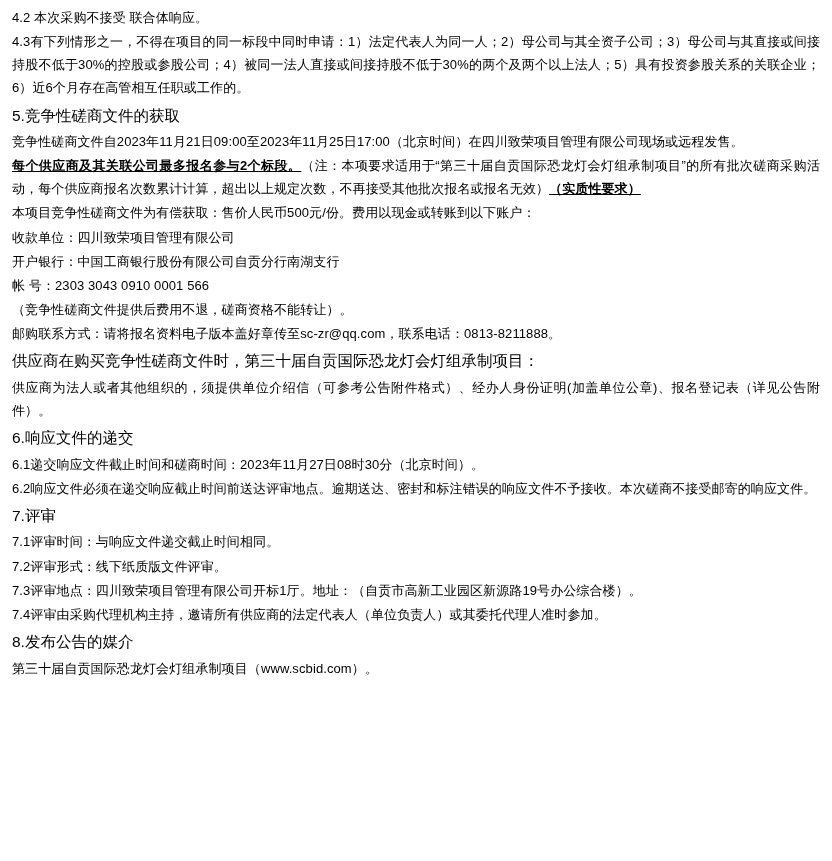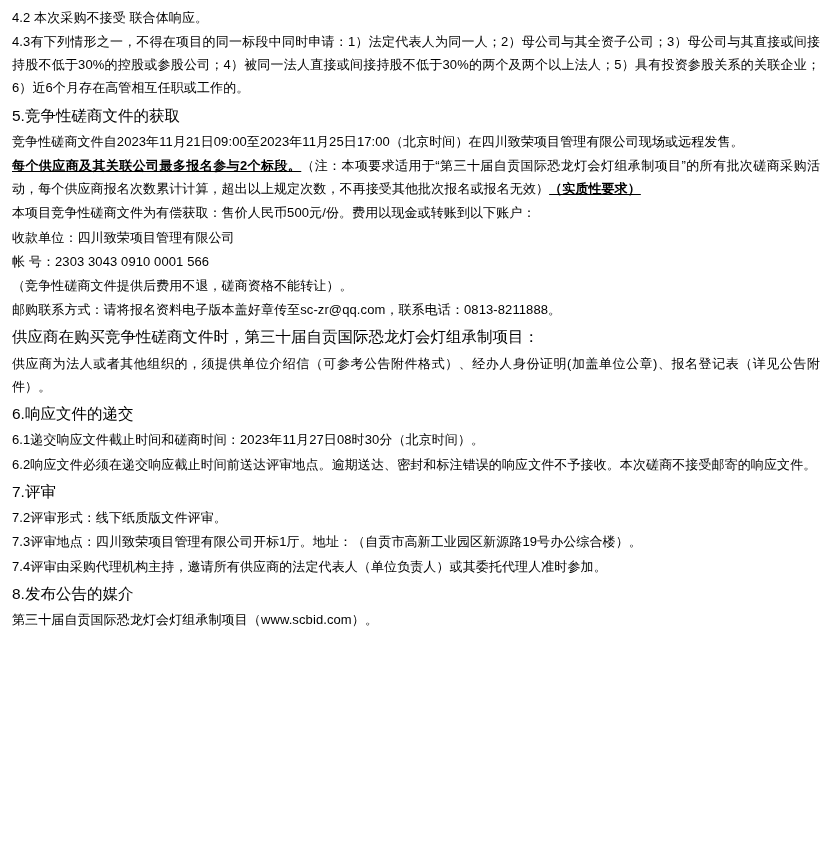--- a/index.html
+++ b/index.html
@@ -49,39 +49,41 @@
   <p class="heading">5.竞争性磋商文件的获取</p>
 
   <p class="para">竞争性磋商文件自2023年11月21日09:00至2023年11月25日17:00（北京时间）在四川致荣项目管理有限公司现场或远程发售。</p>
 
   <p class="para"><span class="bold">每个供应商及其关联公司最多报名参与2个标段。</span><span>（注：本项要求适用于“第三十届自贡国际恐龙灯会灯组承制项目”的所有批次磋商采购活动，每个供应商报名次数累计计算，超出以上规定次数，不再接受其他批次报名或报名无效）</span><span class="bold">（实质性要求）</span></p>
 
   <p class="para">本项目竞争性磋商文件为有偿获取：售价人民币500元/份。费用以现金或转账到以下账户：</p>
 
   <p class="para">收款单位：四川致荣项目管理有限公司</p>
 
+  <p class="para">开户银行：中国工商银行股份有限公司自贡分行南湖支行</p>
 
   <p class="para">帐 号：2303 3043 0910 0001 566</p>
 
   <p class="para">（竞争性磋商文件提供后费用不退，磋商资格不能转让）。</p>
 
   <p class="para">邮购联系方式：请将报名资料电子版本盖好章传至sc-zr@qq.com，联系电话：0813-8211888。</p>
 
   <p class="heading">供应商在购买竞争性磋商文件时，第三十届自贡国际恐龙灯会灯组承制项目：</p>
 
   <p class="para">供应商为法人或者其他组织的，须提供单位介绍信（可参考公告附件格式）、经办人身份证明(加盖单位公章)、报名登记表（详见公告附件）。</p>
 
   <p class="heading">6.响应文件的递交</p>
 
   <p class="para">6.1递交响应文件截止时间和磋商时间：2023年11月27日08时30分（北京时间）。</p>
 
   <p class="para">6.2响应文件必须在递交响应截止时间前送达评审地点。逾期送达、密封和标注错误的响应文件不予接收。本次磋商不接受邮寄的响应文件。</p>
 
   <p class="heading">7.评审</p>
 
+  <p class="para">7.1评审时间：与响应文件递交截止时间相同。</p>
 
   <p class="para">7.2评审形式：线下纸质版文件评审。</p>
 
   <p class="para">7.3评审地点：四川致荣项目管理有限公司开标1厅。地址：（自贡市高新工业园区新源路19号办公综合楼）。</p>
 
   <p class="para">7.4评审由采购代理机构主持，邀请所有供应商的法定代表人（单位负责人）或其委托代理人准时参加。</p>
 
   <p class="heading">8.发布公告的媒介</p>
 
   <p class="para">第三十届自贡国际恐龙灯会灯组承制项目（www.scbid.com）。</p>

